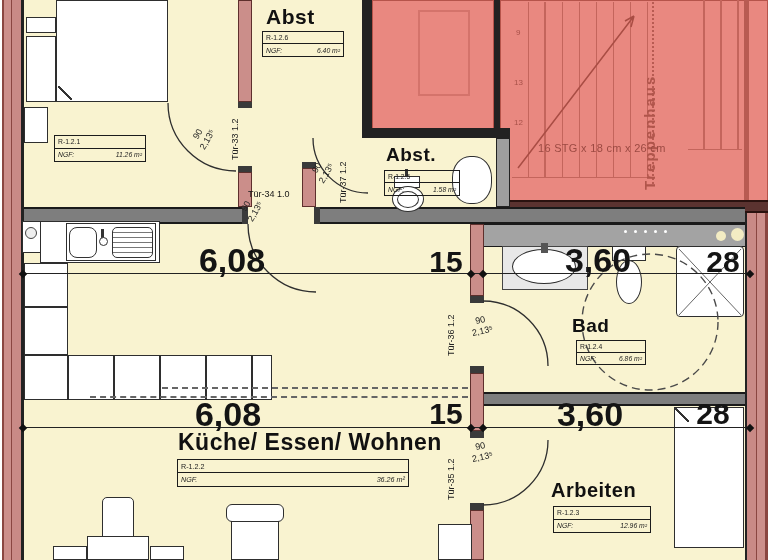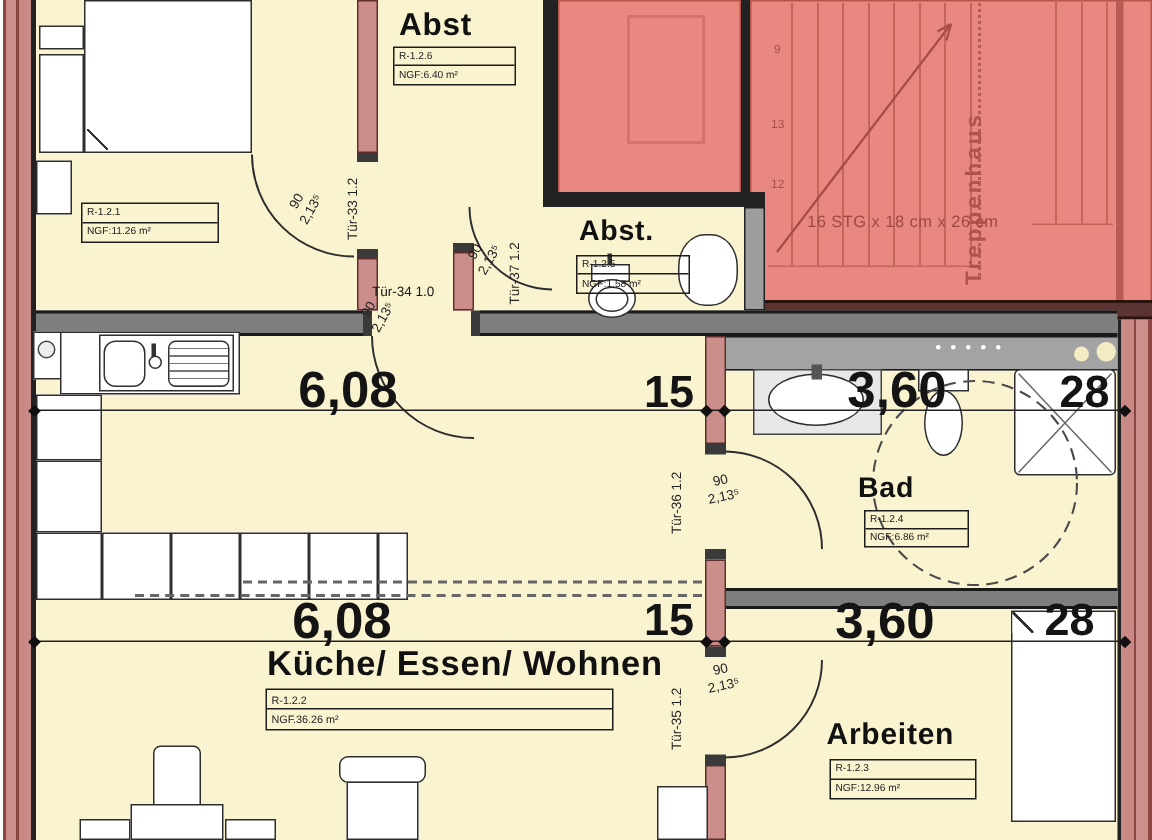--- a/index.html
+++ b/index.html
@@ -8,21 +8,21 @@
   #plan *{box-sizing:border-box;}
   .abs{position:absolute;}
   .wallg{position:absolute;background:#7e7e7e;border-top:2px solid #1a1a1a;border-bottom:2px solid #1a1a1a;}
   .wallp{position:absolute;background:#cb8e8a;border:1px solid #5e2f2c;}
   .jamb{position:absolute;background:#3a3a3a;}
   .furn{position:absolute;background:#fff;border:1.4px solid #2e2e2e;}
   .grayfurn{position:absolute;background:#e8e8e8;border:1px solid #444;}
   .room-name{position:absolute;font-weight:bold;color:#111;letter-spacing:.5px;white-space:nowrap;}
   .stamp{position:absolute;border:1.5px solid #1c1c1c;font-size:6.8px;color:#222;}
   .stamp .r1{height:50%;border-bottom:1.2px solid #1c1c1c;padding:1px 3px;display:flex;align-items:center;}
-  .stamp .r2{height:50%;padding:1px 3px;display:flex;align-items:center;justify-content:flex-start;}
+  .stamp .r2{height:50%;padding:1px 3px;display:flex;align-items:center;justify-content:space-between;font-style:italic;}
   .dim{position:absolute;font-weight:bold;color:#141414;text-align:center;line-height:1;}
   .dimline{position:absolute;height:0;border-top:1.5px solid #222;}
   .dmark{position:absolute;width:6px;height:6px;background:#111;transform:rotate(45deg);}
   .vtext{position:absolute;transform:rotate(-90deg);transform-origin:left bottom;white-space:nowrap;font-size:9px;color:#222;}
   .rot60{position:absolute;transform:rotate(-60deg);transform-origin:left bottom;font-size:9px;line-height:1.2;color:#222;text-align:center;}
   .rot12{position:absolute;transform:rotate(-12deg);transform-origin:left bottom;font-size:9px;line-height:1.2;color:#222;text-align:center;}
   .dash{position:absolute;height:0;border-top:2px dashed #666;}
   .red{position:absolute;background:#e98880;border:1px solid #b6544b;}
   .treads{position:absolute;background:repeating-linear-gradient(90deg,rgba(0,0,0,0) 0 15.5px,#c4655c 15.5px 17px);border-bottom:1.5px solid #c4655c;}
   .stairnum{position:absolute;font-size:8px;color:#a85148;}

